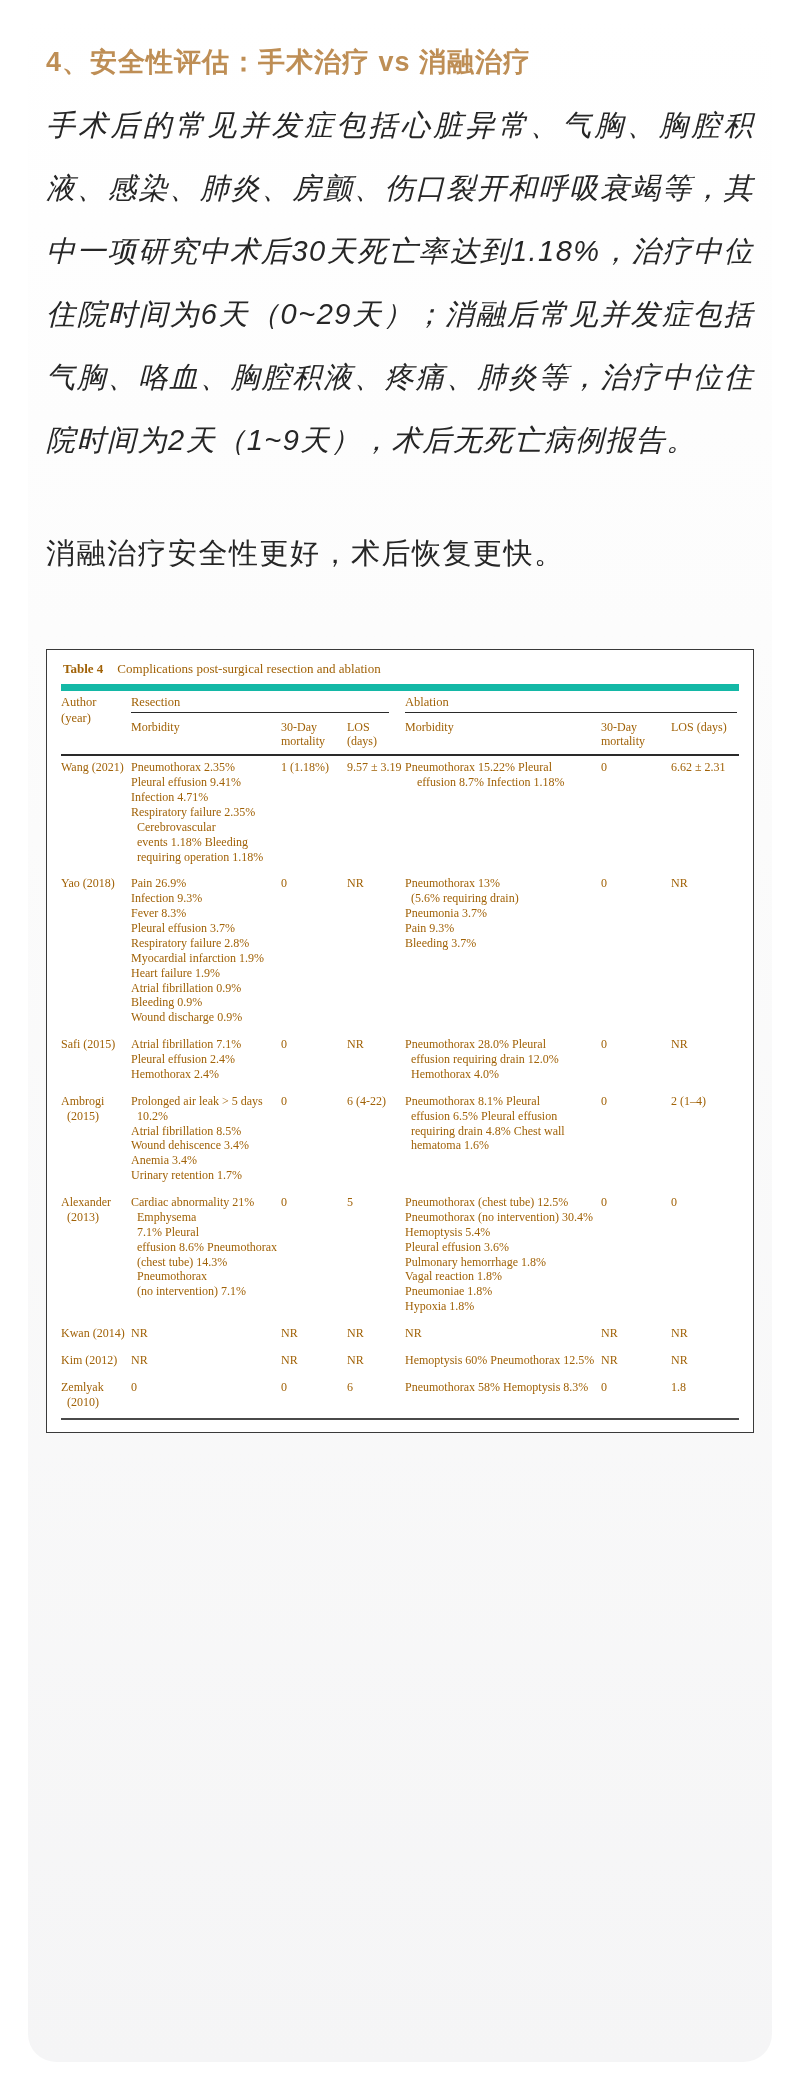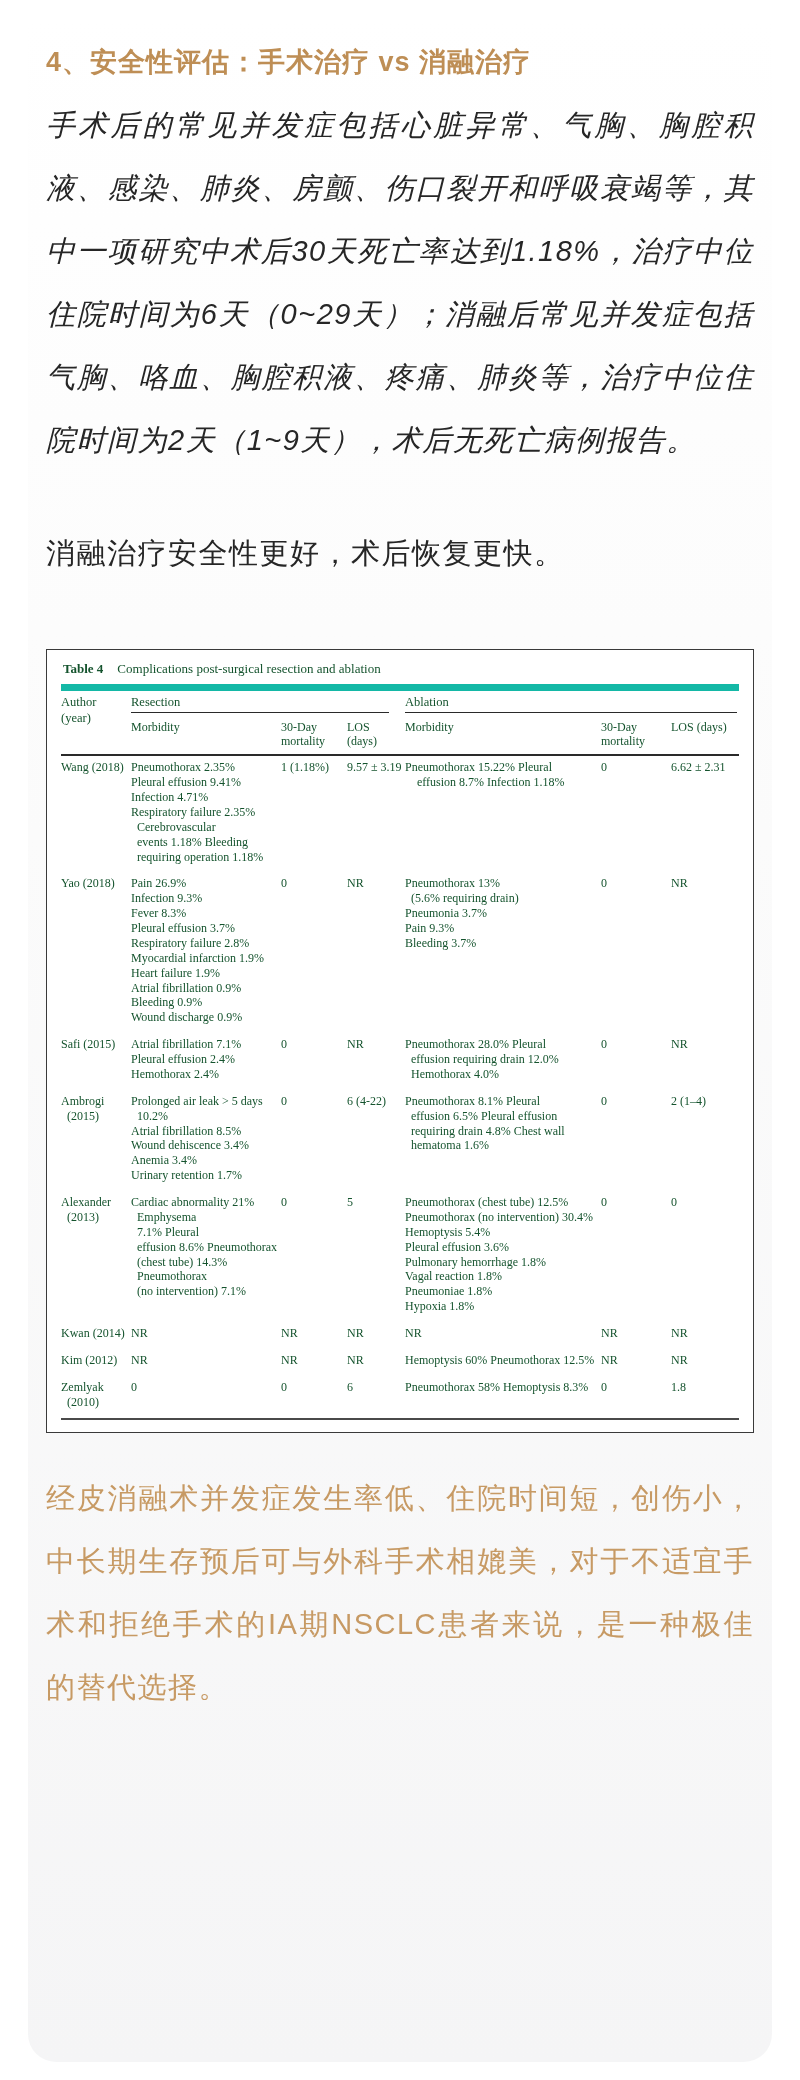--- a/index.html
+++ b/index.html
@@ -41,21 +41,21 @@
     letter-spacing: 1.5px;
   }
   
   .table-box {
     margin: 64px auto 0 auto;
     width: 708px;
     background: #ffffff;
     border: 1px solid #3a3a3a;
     padding: 9px 14px 12px 14px;
     font-family: "Liberation Serif", "DejaVu Serif", serif;
-    color: #14532d;
+    color: #a16207;
   }
   .tbl-caption {
     font-size: 13px;
     padding: 2px 0 7px 2px;
   }
   .tbl-caption .cap-label { font-weight: 700; margin-right: 14px; }
   table.tbl {
     width: 100%;
     border-collapse: collapse;
     border-top: 7px solid #14b8a6;
@@ -142,21 +142,21 @@
           <th class="subhead">Morbidity</th>
           <th class="subhead">30-Day mortality</th>
           <th class="subhead">LOS (days)</th>
           <th class="subhead">Morbidity</th>
           <th class="subhead">30-Day mortality</th>
           <th class="subhead">LOS (days)</th>
         </tr>
       </thead>
       <tbody>
         <tr class="data-row">
-          <td>Wang (2018)</td>
+          <td>Wang (2021)</td>
           <td>Pneumothorax 2.35%
 Pleural effusion 9.41%
 Infection 4.71%
 Respiratory failure 2.35%
   Cerebrovascular
   events 1.18% Bleeding
   requiring operation 1.18%</td>
           <td>1 (1.18%)</td>
           <td>9.57 ± 3.19</td>
           <td>Pneumothorax 15.22% Pleural
@@ -266,15 +266,14 @@
           <td>6</td>
           <td>Pneumothorax 58% Hemoptysis 8.3%</td>
           <td>0</td>
           <td>1.8</td>
         </tr>
       </tbody>
     </table>
   </div>
 
 
-  <p class="conclusion-body">经皮消融术并发症发生率低、住院时间短，创伤小，中长期生存预后可与外科手术相媲美，对于不适宜手术和拒绝手术的IA期NSCLC患者来说，是一种极佳的替代选择。</p>
 
 </div>
 
 </body></html>

